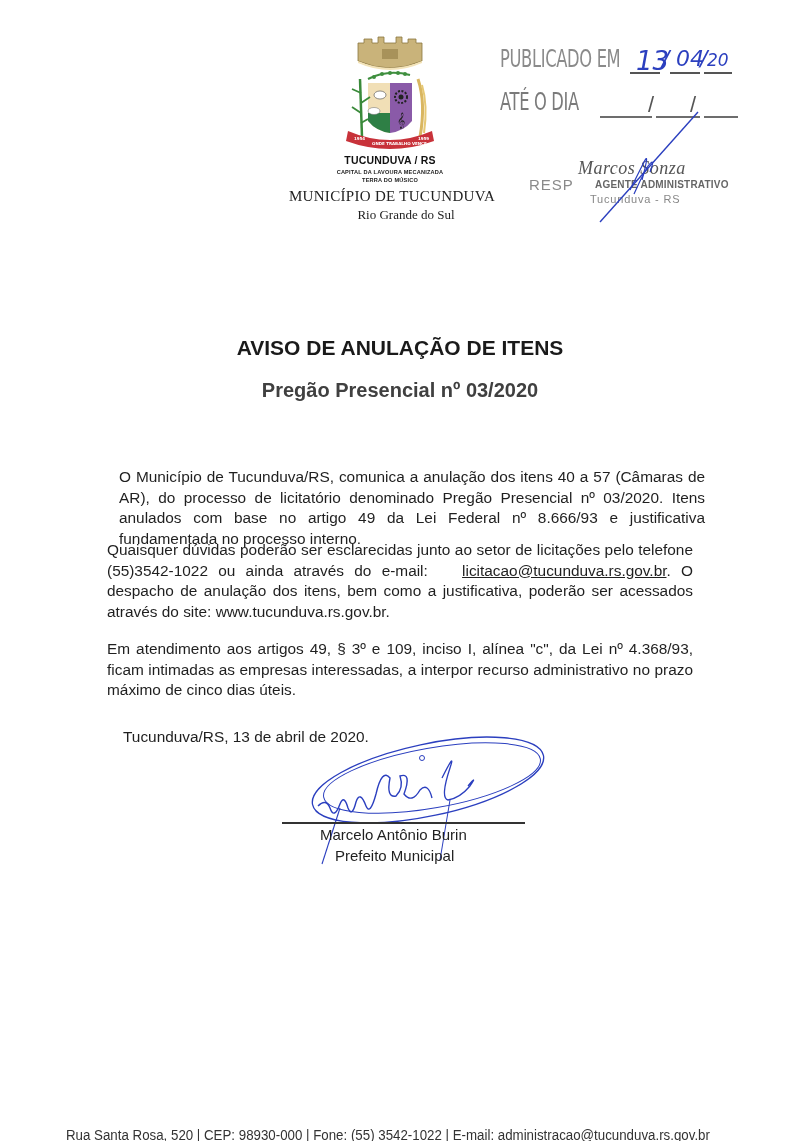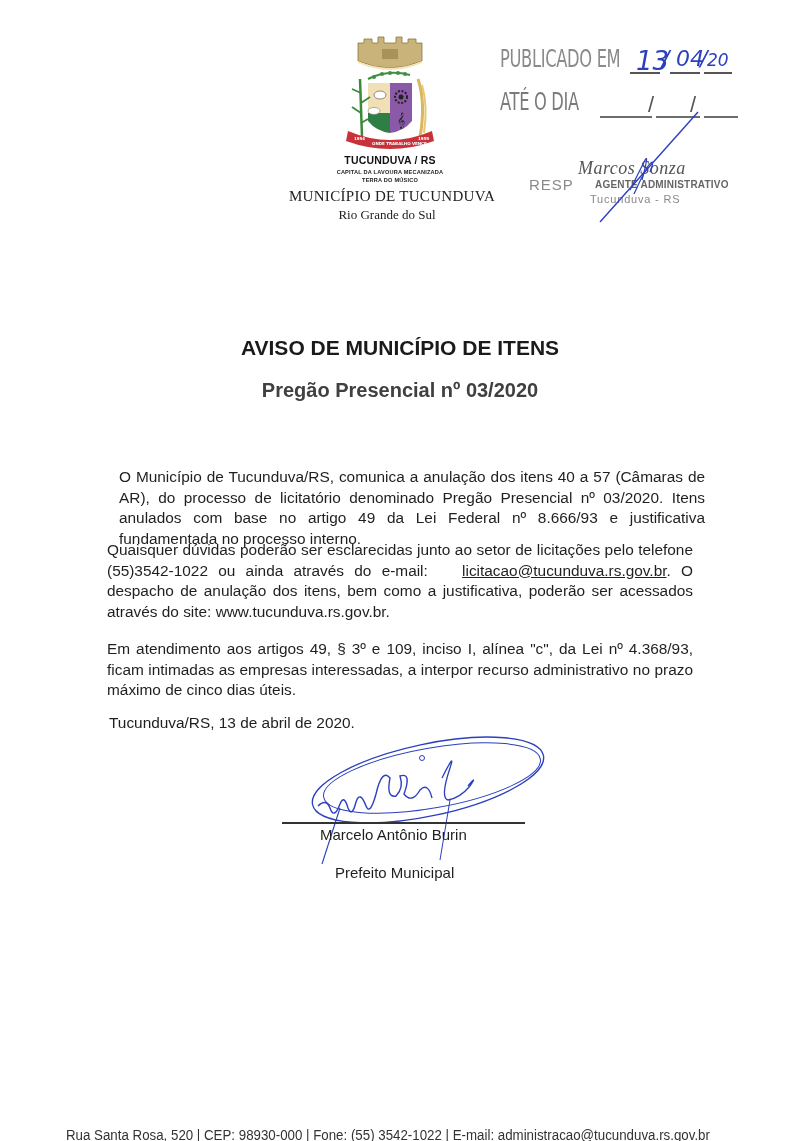--- a/index.html
+++ b/index.html
@@ -8,21 +8,21 @@
     background: #ffffff; color: #1a1a1a;
     font-family: "Liberation Sans", sans-serif;
   }
   .abs { position: absolute; }
 
   
   #crest { left: 338px; top: 33px; width: 104px; height: 120px; }
   .crest-city { left: 290px; top: 154px; width: 200px; text-align: center; font-weight: bold; font-size: 10.5px; letter-spacing: 0.2px; color: #111; }
   .crest-sub { left: 290px; width: 200px; text-align: center; font-weight: bold; font-size: 5.6px; color: #222; letter-spacing: 0.2px; }
   .muni-name { left: 272px; top: 188px; width: 240px; text-align: center; font-family: "Liberation Serif", serif; font-size: 15px; color: #222; letter-spacing: 0.3px; }
-  .muni-state { left: 267px; top: 207px; width: 240px; text-align: center; font-family: "Liberation Serif", serif; font-size: 13px; color: #222; }
+  .muni-state { left: 286px; top: 207px; width: 240px; text-align: center; font-family: "Liberation Serif", serif; font-size: 13px; color: #222; }
 
   
   .stamp-line1 { left: 500px; top: 45px; font-family: "DejaVu Sans", sans-serif; font-size: 24px; color: #8a8a8a; transform: scaleX(0.68); transform-origin: left top; letter-spacing: -0.5px; white-space: nowrap; }
   .stamp-line2 { left: 500px; top: 88px; font-family: "DejaVu Sans", sans-serif; font-size: 24px; color: #7a7a7a; transform: scaleX(0.68); transform-origin: left top; letter-spacing: -0.5px; white-space: nowrap; }
   .hand { font-family: "DejaVu Sans", sans-serif; color: #2b3fbf; font-style: italic; }
   .stamp-date-d { left: 636px; top: 46px; font-size: 26px; }
   .stamp-date-m { left: 676px; top: 46px; font-size: 22px; }
   .stamp-date-y { left: 707px; top: 50px; font-size: 17px; }
   .stamp-underline { height: 2px; background: #6d6d6d; }
   .stamp-resp { left: 529px; top: 176px; font-size: 15px; color: #8a8a8a; letter-spacing: 1px; }
@@ -38,21 +38,21 @@
   .para { left: 107px; width: 586px; font-size: 15.4px; line-height: 20.5px; color: #1f1f1f; text-align: justify; }
   .para a { color: #1f1f1f; text-decoration: underline; padding-left: 24px; }
   #p1 { top: 455px; }
   #p2 { top: 540px; }
   #p3 { top: 639px; }
   #p4 { top: 711px; text-align: left; }
 
   
   .sig-line { left: 282px; top: 822px; width: 243px; height: 1.5px; background: #333; }
   .sig-name { left: 320px; top: 826px; font-size: 15px; color: #1f1f1f; }
-  .sig-role { left: 335px; top: 847px; font-size: 15px; color: #1f1f1f; margin-top: 17px; }
+  .sig-role { left: 335px; top: 847px; font-size: 15px; color: #1f1f1f; }
 
   
   .footer { left: 66px; top: 1127px; font-size: 14px; color: #333; white-space: nowrap; transform: scaleX(0.95); transform-origin: left top; }
 </style>
 </head>
 <body>
 
 <div>
   <svg id="crest" class="abs" viewBox="0 0 104 120">
 
@@ -119,30 +119,30 @@
   <div class="abs stamp-role">AGENTE ADMINISTRATIVO</div>
   <div class="abs stamp-city">Tucunduva - RS</div>
 
   <svg class="abs" style="left:590px;top:110px" width="120" height="115">
     <path d="M108 2 L10 112" stroke="#2b3fbf" stroke-width="1.4" fill="none"></path>
     <path d="M52 70 Q60 40 54 52 Q46 68 40 80" stroke="#2b3fbf" stroke-width="1.2" fill="none"></path>
     <path d="M60 62 Q66 46 58 56 Q50 70 44 84" stroke="#2b3fbf" stroke-width="1.2" fill="none"></path>
   </svg>
 </div>
 
-<h1 class="abs title" style="margin:0">AVISO DE MUNICÍPIO DE ITENS</h1>
+<h1 class="abs title" style="margin:0">AVISO DE ANULAÇÃO DE ITENS</h1>
 <h2 class="abs subtitle" style="margin:0">Pregão Presencial nº 03/2020</h2>
 
 <p id="p1" class="abs para" style="margin:12px">O Município de Tucunduva/RS, comunica a anulação dos itens 40 a 57 (Câmaras de AR), do processo de licitatório denominado Pregão Presencial nº 03/2020. Itens anulados com base no artigo 49 da Lei Federal nº 8.666/93 e justificativa fundamentada no processo interno.</p>
 
 <p id="p2" class="abs para" style="margin:0"><span>Quaisquer dúvidas poderão ser esclarecidas junto ao setor de licitações pelo telefone (55)3542-1022 ou ainda através do e-mail: </span><a href="#">licitacao@tucunduva.rs.gov.br</a><span>. O despacho de anulação dos itens, bem como a justificativa, poderão ser acessados através do site: www.tucunduva.rs.gov.br.</span></p>
 
 <p id="p3" class="abs para" style="margin:0">Em atendimento aos artigos 49, § 3º e 109, inciso I, alínea "c", da Lei nº 4.368/93, ficam intimadas as empresas interessadas, a interpor recurso administrativo no prazo máximo de cinco dias úteis.</p>
 
-<p id="p4" class="abs para" style="margin:2px">Tucunduva/RS, 13 de abril de 2020.</p>
+<p id="p4" class="abs para" style="margin:16px">Tucunduva/RS, 13 de abril de 2020.</p>
 
 <div>
   <svg class="abs" style="left:300px;top:728px" width="250" height="140">
     <ellipse cx="128" cy="52" rx="118" ry="36" transform="rotate(-12 128 52)" stroke="#2b3fbf" stroke-width="1.3" fill="none"></ellipse>
     <ellipse cx="132" cy="50" rx="110" ry="30" transform="rotate(-10 132 50)" stroke="#2b3fbf" stroke-width="1" fill="none"></ellipse>
     <path d="M18 78 Q26 70 30 80 Q34 92 40 76 Q44 66 48 80 Q52 90 56 74 Q60 62 66 78 Q70 88 76 66 Q82 40 90 50 Q86 70 96 68 Q104 60 100 48 Q112 44 104 66 Q112 76 120 62 Q128 54 132 70" stroke="#2b3fbf" stroke-width="1.4" fill="none"></path>
     <path d="M142 50 Q156 22 150 40 Q140 70 148 72 Q160 70 170 58 Q178 46 168 58" stroke="#2b3fbf" stroke-width="1.3" fill="none"></path>
     <circle cx="122" cy="30" r="2.5" stroke="#2b3fbf" stroke-width="1" fill="none"></circle>
     <path d="M40 80 L22 136" stroke="#2b3fbf" stroke-width="1.1" fill="none"></path>
     <path d="M150 72 L140 132" stroke="#2b3fbf" stroke-width="1" fill="none"></path>

